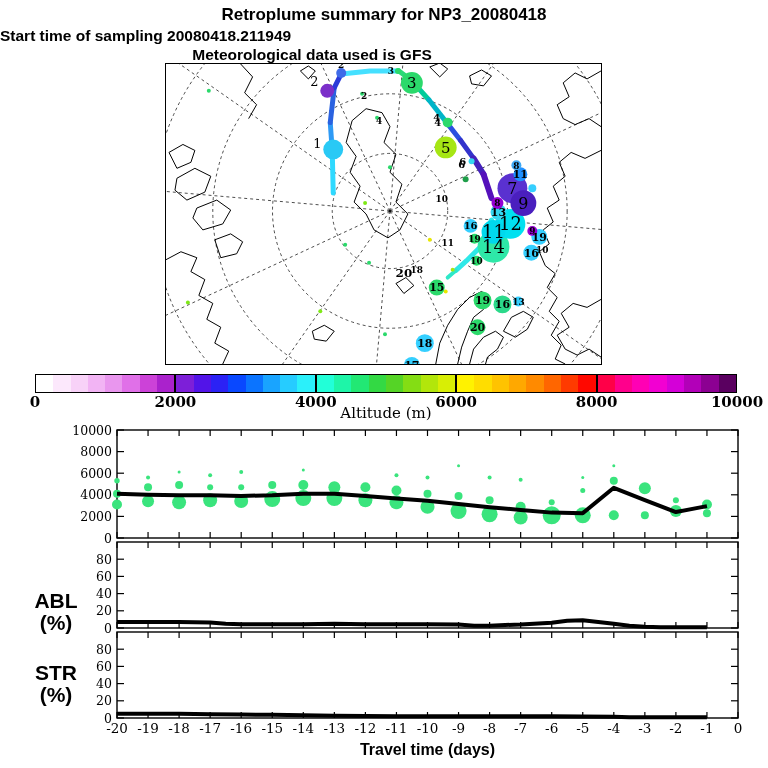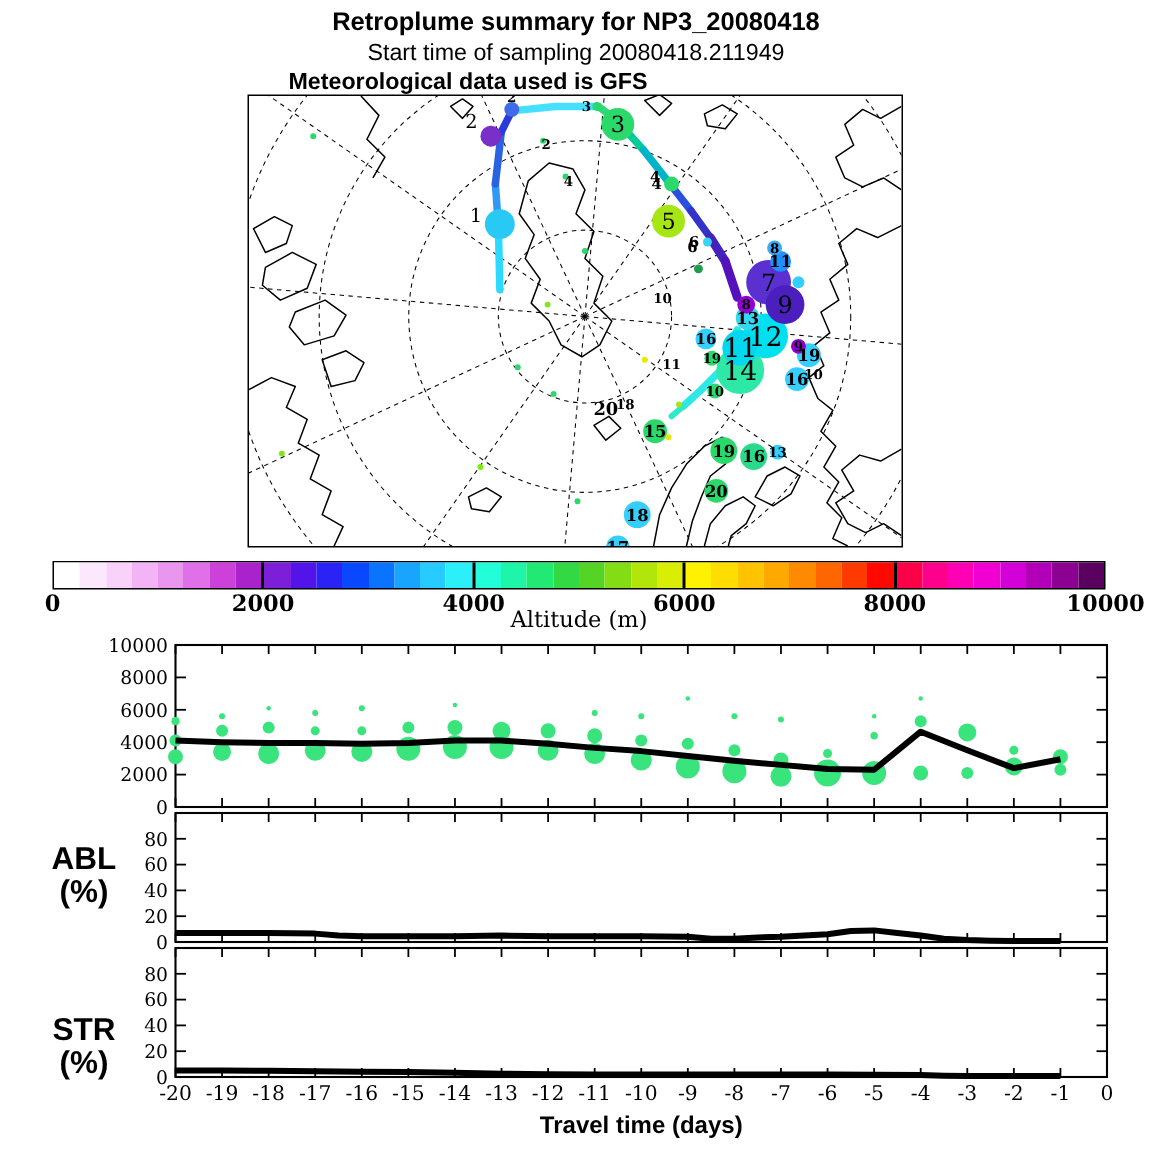--- a/index.html
+++ b/index.html
@@ -1,21 +1,21 @@
 <!DOCTYPE html>
 <html><head>
 <meta charset="utf-8">
 <style>
   html,body{margin:0;padding:0;background:#fff;}
   .page{position:relative;width:768px;height:768px;background:#fff;overflow:hidden;
         font-family:"Liberation Sans",sans-serif;color:#000;}
   .title{position:absolute;top:5px;left:0;width:100%;text-align:center;
          font-weight:bold;font-size:17px;letter-spacing:0;}
   .subtitle{position:absolute;top:27px;left:0;width:100%;display:flex;
-            justify-content:center;gap:38px;font-weight:normal;font-size:15.5px;white-space:nowrap;}
+            justify-content:flex-start;gap:38px;font-weight:bold;font-size:15.5px;white-space:nowrap;}
   .met{position:absolute;top:46px;left:312px;transform:translateX(-50%);
        font-weight:bold;font-size:15.5px;white-space:nowrap;}
   .map{position:absolute;left:165px;top:63px;width:437px;height:302px;
        border:1px solid #000;box-sizing:border-box;background:#fff;}
   .map svg{display:block;width:100%;height:100%;}
   .cbar{position:absolute;left:35px;top:374px;width:702px;height:19px;
         border:1.5px solid #000;box-sizing:border-box;display:flex;}
   .cbseg{flex:1 1 auto;height:100%;}
   .cbtick{position:absolute;top:393px;transform:translateX(-50%);
           font-family:"DejaVu Serif",serif;font-weight:bold;font-size:15px;white-space:nowrap;}
@@ -218,25 +218,25 @@
   <div id="cbticks">
       <span class="cbtick" style="left: 35px;">0</span>
       <span class="cbtick" style="left: 175.4px;">2000</span>
       <span class="cbtick" style="left: 315.8px;">4000</span>
       <span class="cbtick" style="left: 456.2px;">6000</span>
       <span class="cbtick" style="left: 596.6px;">8000</span>
       <span class="cbtick" style="left: 737px;">10000</span>
     </div>
   <div class="cbtitle">Altitude (m)</div>
 
-  <div class="panel-label" style="top:562px">
+  <div class="panel-label" style="top:590px">
     <div>ABL</div>
     <div>(%)</div>
   </div>
-  <div class="panel-label" style="top:676px">
+  <div class="panel-label" style="top:662px">
     <div>STR</div>
     <div>(%)</div>
   </div>
 
   <div class="plots">
     <svg viewBox="0 420 768 348" preserveAspectRatio="none">
         <rect x="117" y="430" width="621" height="108" fill="none" stroke="#000" stroke-width="1.4"></rect>
         <line x1="117" y1="538" x2="117" y2="532" stroke="#000" stroke-width="1.2"></line>
         <line x1="117" y1="430" x2="117" y2="436" stroke="#000" stroke-width="1.2"></line>
         <line x1="148.05" y1="538" x2="148.05" y2="532" stroke="#000" stroke-width="1.2"></line>

